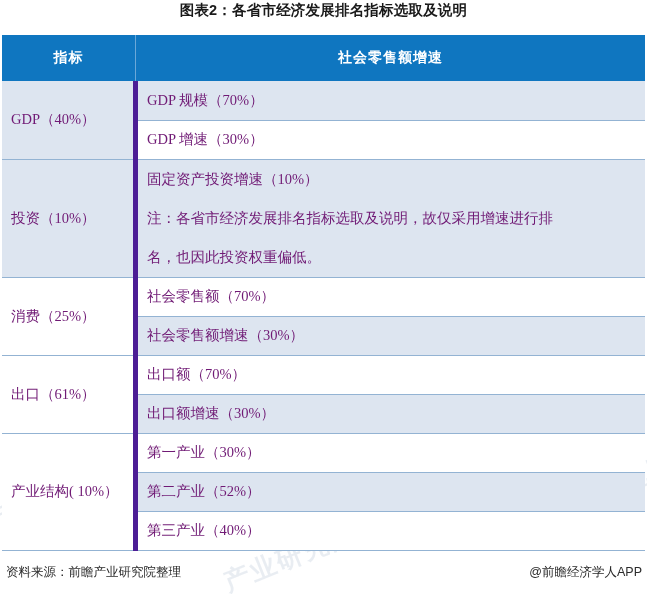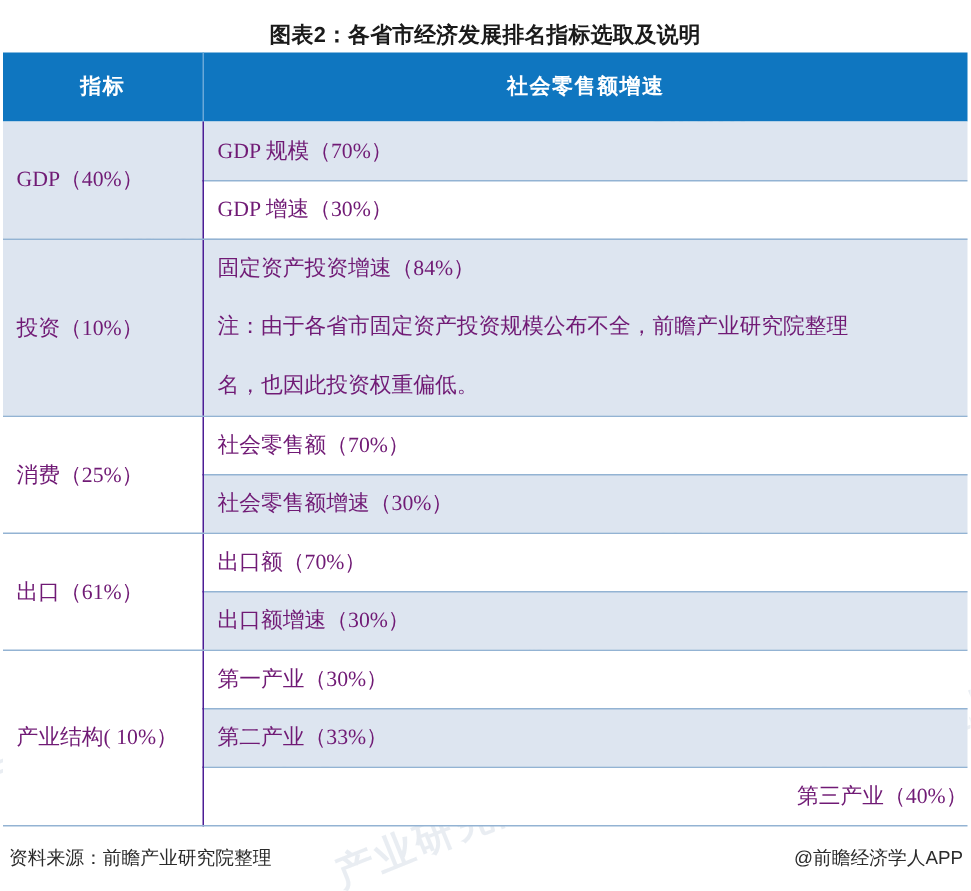--- a/index.html
+++ b/index.html
@@ -15,21 +15,21 @@
     position: relative;
   }
 
   
   #chart-title {
     text-align: center;
     font-family: "Liberation Sans", "DejaVu Sans", sans-serif;
     font-weight: bold;
     font-size: 14.5px;
     color: #1a1a1a;
-    padding-top: 14px;
+    padding-top: 0;
     letter-spacing: 0.2px;
     height: 20px;
     line-height: 20px;
   }
 
   
   #table-wrap {
     position: absolute;
     left: 2px;
     top: 35px;
@@ -63,21 +63,21 @@
     font-size: 14.5px;
     color: #701a75;
     vertical-align: middle;
     padding: 0 0 0 9px;
     height: 39px;
     box-sizing: border-box;
   }
 
   td.cat-cell {
     width: 131px;
-    border-right: 1px solid #4c1d95;
+    border-right: 5px solid #4c1d95;
     border-bottom: 1px solid #4a7fb5;
     padding-left: 7px;
     vertical-align: middle;
     margin-top: 40px;
   }
 
   td.sub-cell {
     padding-left: 11px;
   }
 
@@ -92,21 +92,20 @@
     padding-top: 0;
     line-height: 39px;
   }
   td.note-cell .note-line1 { display: block; }
   td.note-cell .note-line2 { display: block; }
   td.note-cell .note-line3 { display: block; }
 
   
   table.data-table tr.last-row td {
     border-bottom: 1px solid #93b3d3;
-    text-align: right;
   }
 
   
   #footer {
     position: absolute;
     left: 0;
     top: 558px;
     width: 647px;
     height: 36px;
     font-family: "Liberation Sans", "DejaVu Sans", sans-serif;
@@ -214,22 +213,22 @@
         <td class="cat-cell shade" rowspan="2">GDP（40%）</td>
         <td class="sub-cell shade">GDP 规模（70%）</td>
       </tr>
       <tr>
         <td class="sub-cell plain">GDP 增速（30%）</td>
       </tr>
 
       <tr>
         <td class="cat-cell shade">投资（10%）</td>
         <td class="sub-cell note-cell shade">
-          <span class="note-line1">固定资产投资增速（84%）</span>
-          <span class="note-line2">注：由于各省市固定资产投资规模公布不全，前瞻产业研究院整理</span>
+          <span class="note-line1">固定资产投资增速（10%）</span>
+          <span class="note-line2">注：各省市经济发展排名指标选取及说明，故仅采用增速进行排</span>
           <span class="note-line3">名，也因此投资权重偏低。</span>
         </td>
       </tr>
 
       <tr>
         <td class="cat-cell plain" rowspan="2">消费（25%）</td>
         <td class="sub-cell plain">社会零售额（70%）</td>
       </tr>
       <tr>
         <td class="sub-cell shade">社会零售额增速（30%）</td>
@@ -241,21 +240,21 @@
       </tr>
       <tr>
         <td class="sub-cell shade">出口额增速（30%）</td>
       </tr>
 
       <tr>
         <td class="cat-cell plain" rowspan="3">产业结构( 10%）</td>
         <td class="sub-cell plain">第一产业（30%）</td>
       </tr>
       <tr>
-        <td class="sub-cell shade">第二产业（33%）</td>
+        <td class="sub-cell shade">第二产业（52%）</td>
       </tr>
       <tr class="last-row">
         <td class="sub-cell plain">第三产业（40%）</td>
       </tr>
 
     </tbody>
   </table>
 </div>
 
 <div id="footer">

